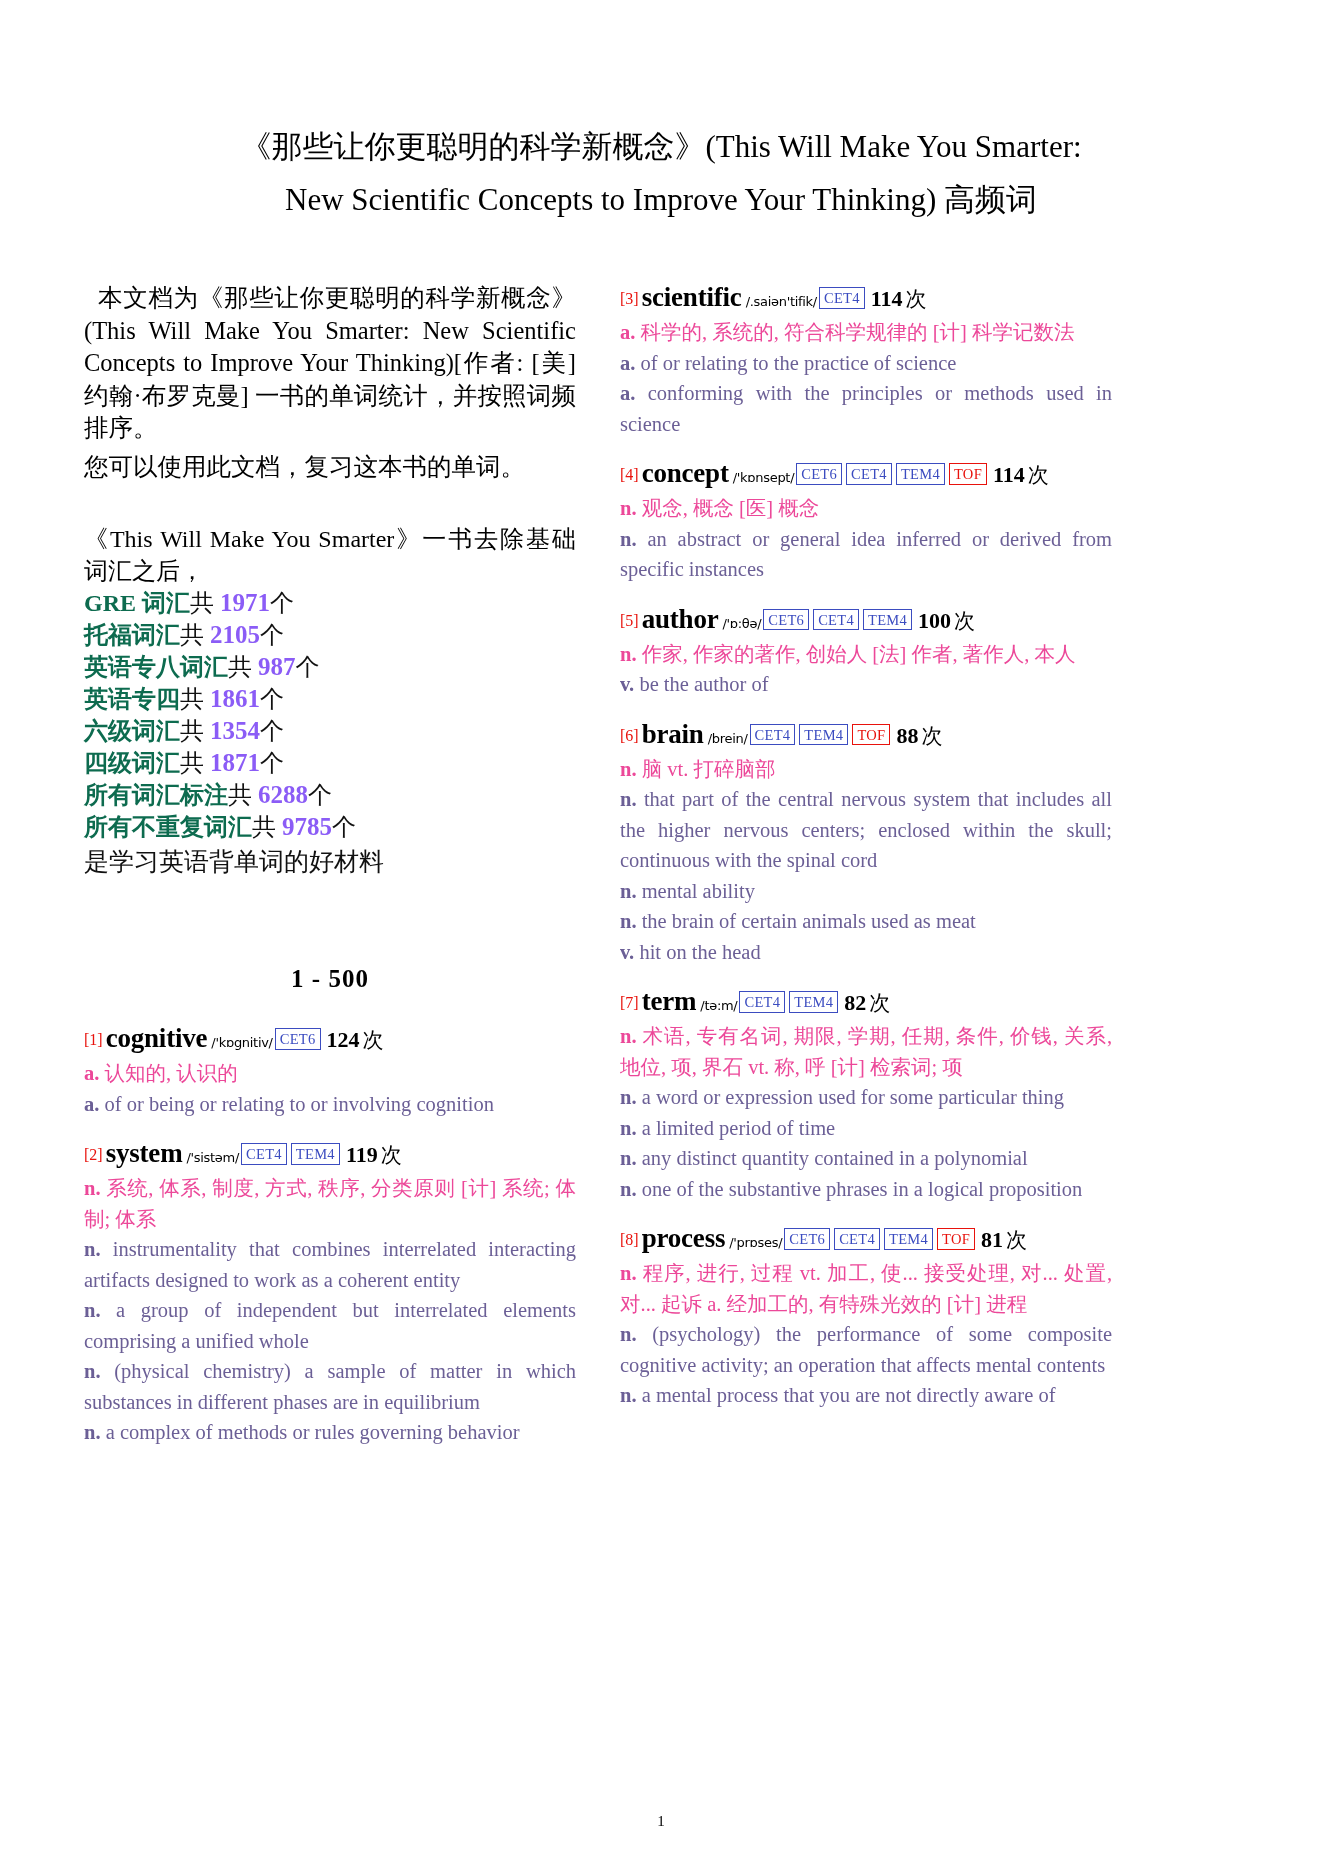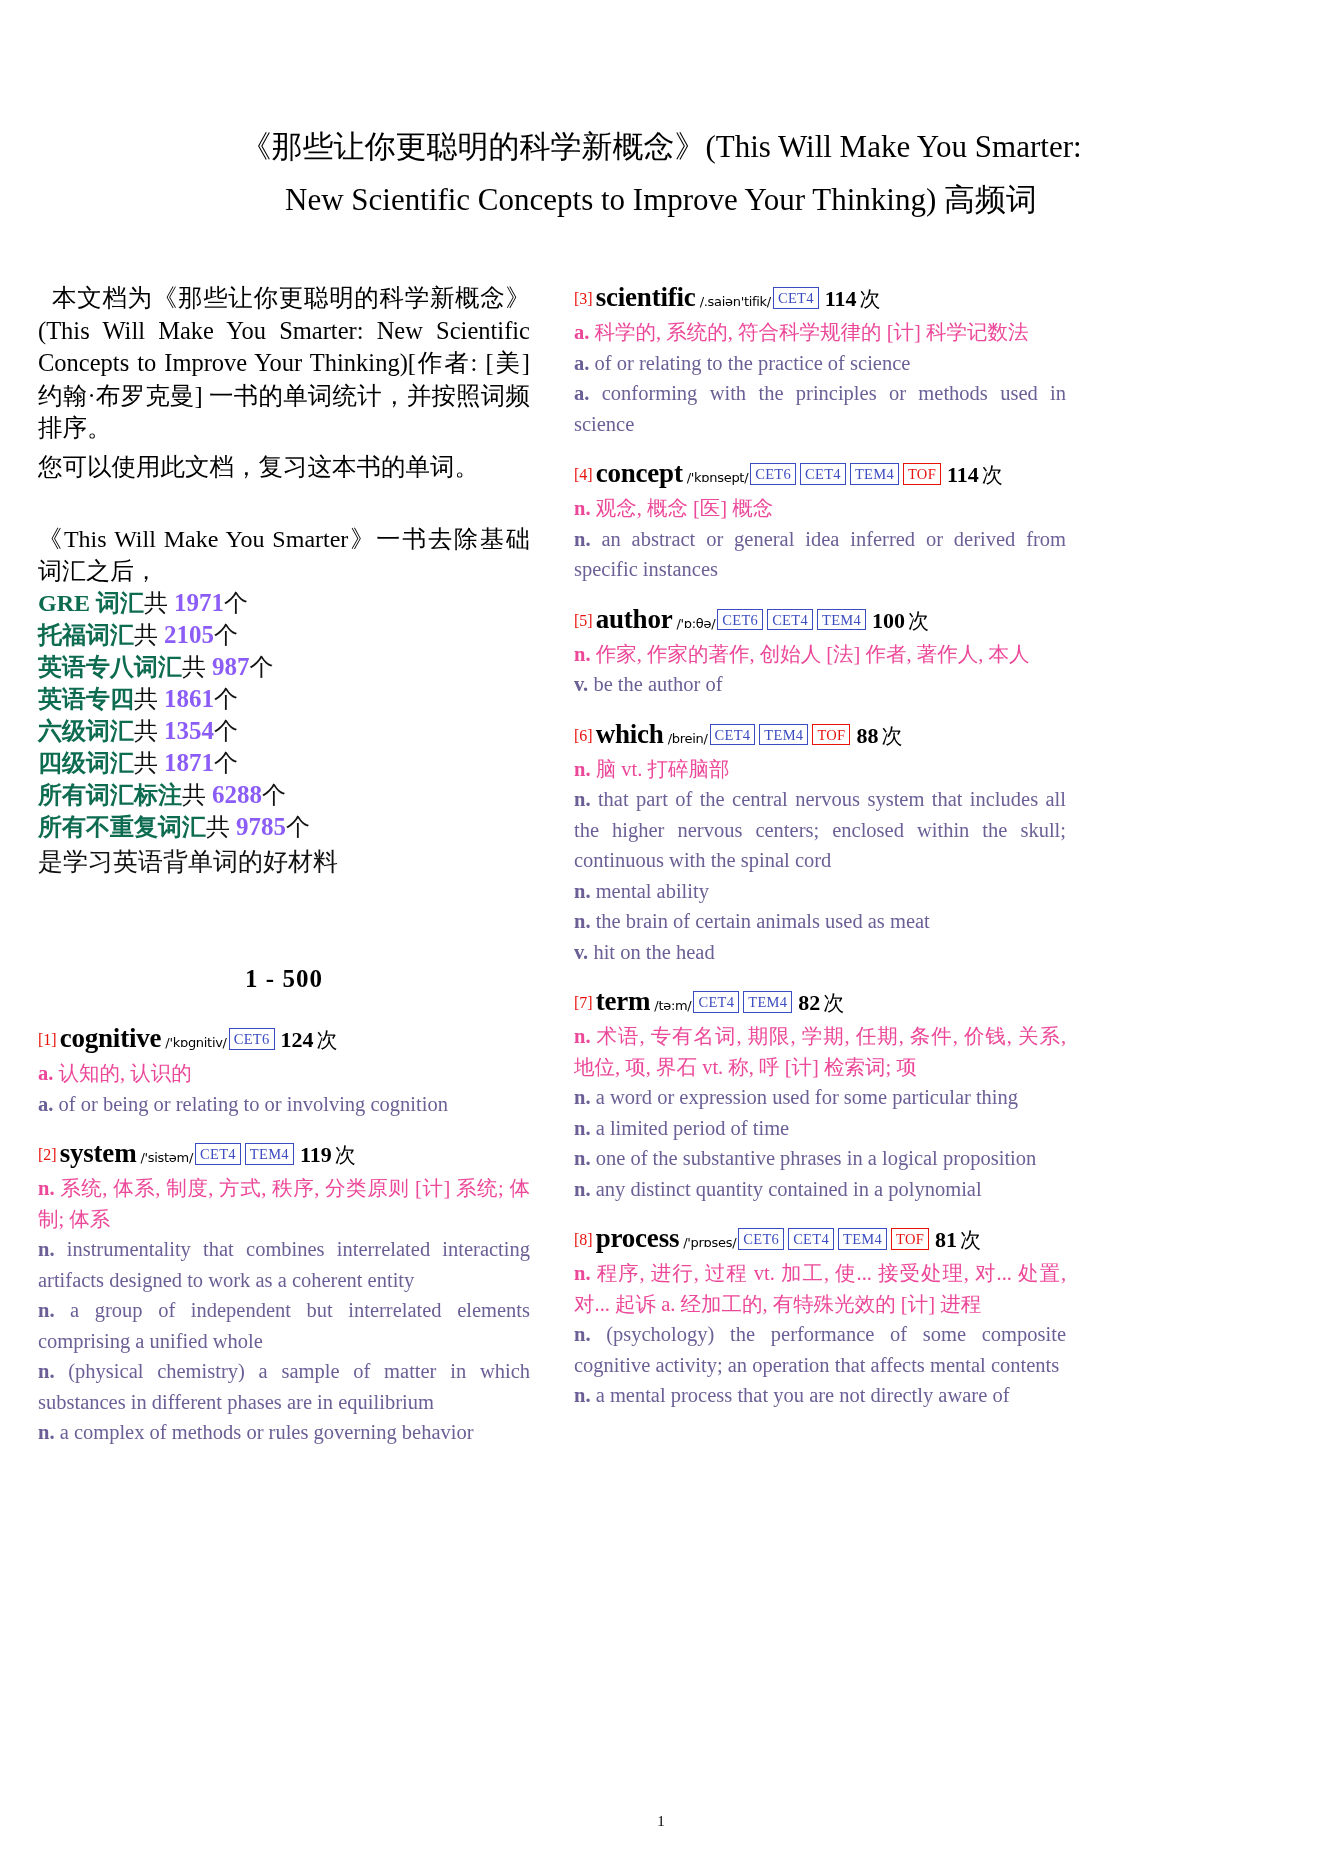--- a/index.html
+++ b/index.html
@@ -14,21 +14,21 @@
     color: #000000;
     position: relative;
     overflow: hidden;
   }
 
   .page {
     width: 1322px;
     height: 1870px;
     position: relative;
     box-sizing: border-box;
-    padding: 0 38px;
+    padding: 0 84px;
   }
 
   
   .doc-title {
     text-align: center;
     font-size: 31px;
     line-height: 53px;
     padding-top: 120px;
     letter-spacing: 0px;
     font-weight: normal;
@@ -252,34 +252,34 @@
             <div class="entry-head"><span class="idx">[4]</span><span class="word">concept</span><span class="phon">/'kɒnsept/</span><span class="tag">CET6</span><span class="tag">CET4</span><span class="tag">TEM4</span><span class="tag tof">TOF</span><span class="count">114</span><span class="ci">次</span></div>
             <p class="def zh"><span class="pos">n.</span> <span>观念, 概念 [医] 概念</span></p>
             <p class="def en"><span class="pos">n.</span> <span>an abstract or general idea inferred or derived from specific instances</span></p>
           </div>
           <div class="entry">
             <div class="entry-head"><span class="idx">[5]</span><span class="word">author</span><span class="phon">/'ɒ:θə/</span><span class="tag">CET6</span><span class="tag">CET4</span><span class="tag">TEM4</span><span class="count">100</span><span class="ci">次</span></div>
             <p class="def zh"><span class="pos">n.</span> <span>作家, 作家的著作, 创始人 [法] 作者, 著作人, 本人</span></p>
             <p class="def en"><span class="pos">v.</span> <span>be the author of</span></p>
           </div>
           <div class="entry">
-            <div class="entry-head"><span class="idx">[6]</span><span class="word">which</span><span class="phon">/brein/</span><span class="tag">CET4</span><span class="tag">TEM4</span><span class="tag tof">TOF</span><span class="count">88</span><span class="ci">次</span></div>
+            <div class="entry-head"><span class="idx">[6]</span><span class="word">brain</span><span class="phon">/brein/</span><span class="tag">CET4</span><span class="tag">TEM4</span><span class="tag tof">TOF</span><span class="count">88</span><span class="ci">次</span></div>
             <p class="def zh"><span class="pos">n.</span> <span>脑 vt. 打碎脑部</span></p>
             <p class="def en"><span class="pos">n.</span> <span>that part of the central nervous system that includes all the higher nervous centers; enclosed within the skull; continuous with the spinal cord</span></p>
             <p class="def en"><span class="pos">n.</span> <span>mental ability</span></p>
             <p class="def en"><span class="pos">n.</span> <span>the brain of certain animals used as meat</span></p>
             <p class="def en"><span class="pos">v.</span> <span>hit on the head</span></p>
           </div>
           <div class="entry">
             <div class="entry-head"><span class="idx">[7]</span><span class="word">term</span><span class="phon">/tə:m/</span><span class="tag">CET4</span><span class="tag">TEM4</span><span class="count">82</span><span class="ci">次</span></div>
             <p class="def zh"><span class="pos">n.</span> <span>术语, 专有名词, 期限, 学期, 任期, 条件, 价钱, 关系, 地位, 项, 界石 vt. 称, 呼 [计] 检索词; 项</span></p>
             <p class="def en"><span class="pos">n.</span> <span>a word or expression used for some particular thing</span></p>
             <p class="def en"><span class="pos">n.</span> <span>a limited period of time</span></p>
+            <p class="def en"><span class="pos">n.</span> <span>any distinct quantity contained in a polynomial</span></p>
             <p class="def en"><span class="pos">n.</span> <span>one of the substantive phrases in a logical proposition</span></p>
-            <p class="def en"><span class="pos">n.</span> <span>any distinct quantity contained in a polynomial</span></p>
           </div>
           <div class="entry">
             <div class="entry-head"><span class="idx">[8]</span><span class="word">process</span><span class="phon">/'prɒses/</span><span class="tag">CET6</span><span class="tag">CET4</span><span class="tag">TEM4</span><span class="tag tof">TOF</span><span class="count">81</span><span class="ci">次</span></div>
             <p class="def zh"><span class="pos">n.</span> <span>程序, 进行, 过程 vt. 加工, 使... 接受处理, 对... 处置, 对... 起诉 a. 经加工的, 有特殊光效的 [计] 进程</span></p>
             <p class="def en"><span class="pos">n.</span> <span>(psychology) the performance of some composite cognitive activity; an operation that affects mental contents</span></p>
             <p class="def en"><span class="pos">n.</span> <span>a mental process that you are not directly aware of</span></p>
           </div>
         </div>
     </div>
   </div>

